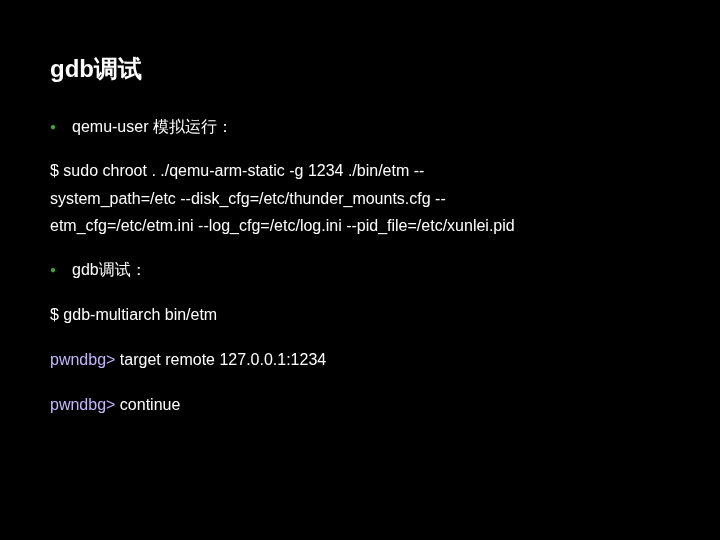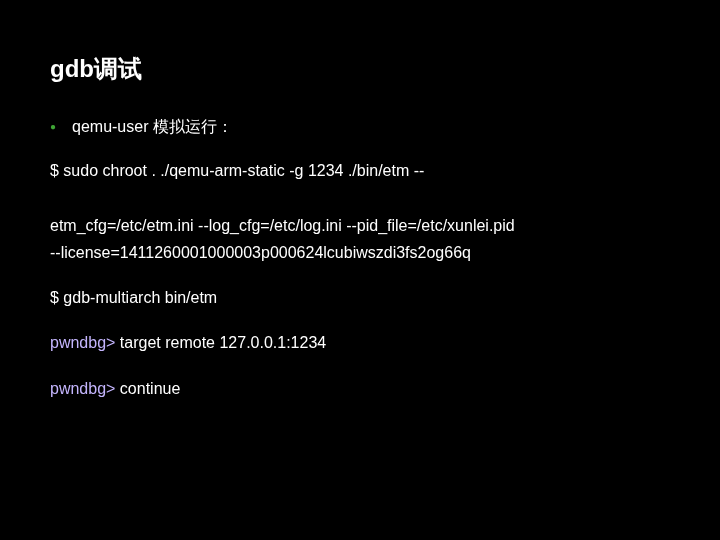--- a/index.html
+++ b/index.html
@@ -58,25 +58,27 @@
 
 <ul class="bullets">
 
   <li class="bullet-item">
     <span>qemu-user 模拟运行：</span>
   </li>
 
 
   <p class="line">
     <span class="prompt-dollar">$</span><span class="cmd-text"> sudo chroot . ./qemu-arm-static -g 1234 ./bin/etm --</span><br>
-    <br>
+    <span class="cmd-text">system_path=/etc --disk_cfg=/etc/thunder_mounts.cfg --</span><br>
     <span class="cmd-text">etm_cfg=/etc/etm.ini --log_cfg=/etc/log.ini --pid_file=/etc/xunlei.pid</span><br>
-    <span class="cmd-text">--license=1411260001000003p000624lcubiwszdi3fs2og66q</span>
   </p>
 
+  <li class="bullet-item">
+    <span>gdb调试：</span>
+  </li>
 
   <p class="line">
     <span class="prompt-dollar">$</span><span class="cmd-text"> gdb-multiarch bin/etm</span>
   </p>
 
   <p class="line">
     <span class="prompt-red">pwndbg&gt;</span><span class="cmd-text"> target remote 127.0.0.1:1234</span>
   </p>
 
   <p class="line">

